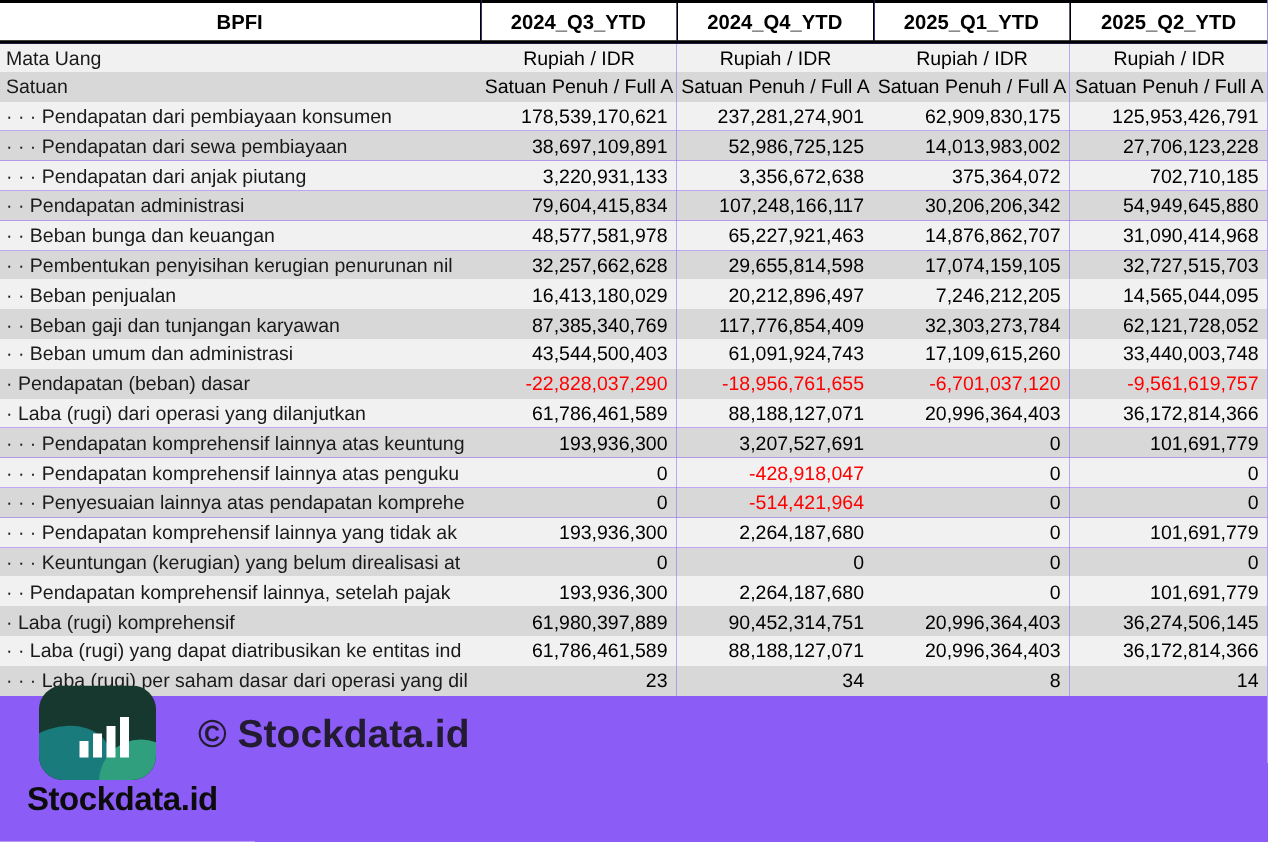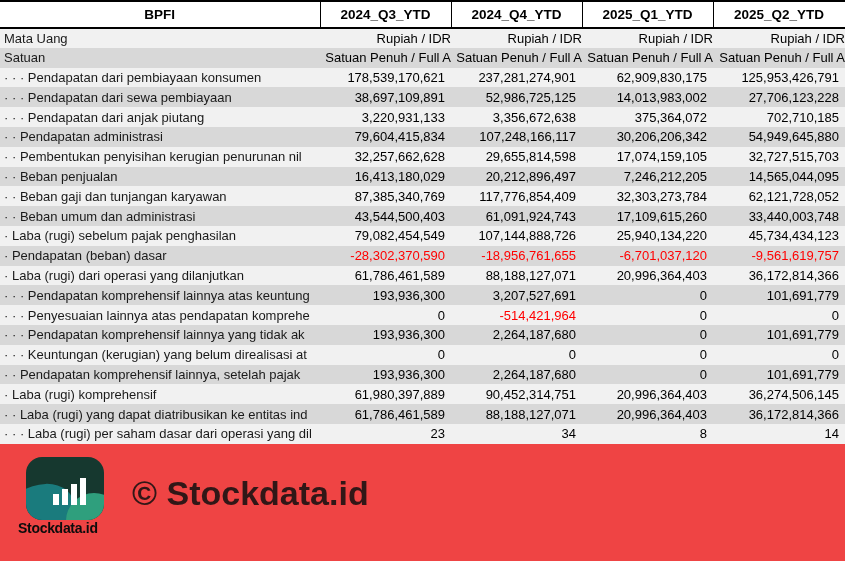--- a/index.html
+++ b/index.html
@@ -9,21 +9,21 @@
     --logo-dark:#16382f;
     --logo-teal:#1a7b7d;
     --logo-green:#2f9f7d;
   }
   html,body{margin:0;padding:0;}
   body{background:#ffffff;}
   .sheet{
     position:relative;
     width:845px;height:561px;
     overflow:hidden;
-    background:#ef4444;
+    background:#8b5cf6;
     font-family:"Liberation Sans", sans-serif;
   }
   table{
     border-collapse:collapse;
     table-layout:fixed;
     width:845px;
   }
   thead th{
     height:25px;
     background:#ffffff;
@@ -53,42 +53,42 @@
   td.label{
     padding-left:4px;
     color:#1a1a1a;
   }
   td.num{
     text-align:right;
     padding-right:6px;
   }
   td.num.neg{ color:var(--negative); }
   td.meta-val{
-    text-align:right;
+    text-align:center;
     padding-left:1px;
     margin-top:32px;
   }
   .wm-center{
     position:absolute;
     left:132px;top:474px;
-    font-size:34px;
+    font-size:26px;
     font-weight:bold;
     color:rgba(15,15,15,0.85);
     pointer-events:none;
     white-space:nowrap;
   }
   .wm-logo{
     position:absolute;
     left:26px;top:457px;
     width:78px;height:63px;
   }
   .wm-caption{
     position:absolute;
     left:18px;top:520px;
-    font-size:14px;
+    font-size:22px;
     font-weight:bold;
     letter-spacing:-0.3px;
     color:#0c0c0c;
     white-space:nowrap;
   }
 </style>
 </head>
 <body>
 
 <div class="sheet">
@@ -146,20 +146,27 @@
           <td class="num">702,710,185</td>
         </tr>
         <tr>
           <td class="label">· · Pendapatan administrasi</td>
           <td class="num">79,604,415,834</td>
           <td class="num">107,248,166,117</td>
           <td class="num">30,206,206,342</td>
           <td class="num">54,949,645,880</td>
         </tr>
         <tr>
+          <td class="label">· · Beban bunga dan keuangan</td>
+          <td class="num">48,577,581,978</td>
+          <td class="num">65,227,921,463</td>
+          <td class="num">14,876,862,707</td>
+          <td class="num">31,090,414,968</td>
+        </tr>
+        <tr>
           <td class="label">· · Pembentukan penyisihan kerugian penurunan nil</td>
           <td class="num">32,257,662,628</td>
           <td class="num">29,655,814,598</td>
           <td class="num">17,074,159,105</td>
           <td class="num">32,727,515,703</td>
         </tr>
         <tr>
           <td class="label">· · Beban penjualan</td>
           <td class="num">16,413,180,029</td>
           <td class="num">20,212,896,497</td>
@@ -174,46 +181,46 @@
           <td class="num">62,121,728,052</td>
         </tr>
         <tr>
           <td class="label">· · Beban umum dan administrasi</td>
           <td class="num">43,544,500,403</td>
           <td class="num">61,091,924,743</td>
           <td class="num">17,109,615,260</td>
           <td class="num">33,440,003,748</td>
         </tr>
         <tr>
-          <td class="label">· Laba (rugi) sebelum pajak penghasilan</td>
-          <td class="num">79,082,454,549</td>
-          <td class="num">107,144,888,726</td>
-          <td class="num">25,940,134,220</td>
-          <td class="num">45,734,434,123</td>
-        </tr>
-        <tr>
           <td class="label">· Pendapatan (beban) dasar</td>
-          <td class="num neg">-28,302,370,590</td>
+          <td class="num neg">-22,828,037,290</td>
           <td class="num neg">-18,956,761,655</td>
           <td class="num neg">-6,701,037,120</td>
           <td class="num neg">-9,561,619,757</td>
         </tr>
         <tr>
           <td class="label">· Laba (rugi) dari operasi yang dilanjutkan</td>
           <td class="num">61,786,461,589</td>
           <td class="num">88,188,127,071</td>
           <td class="num">20,996,364,403</td>
           <td class="num">36,172,814,366</td>
         </tr>
         <tr>
           <td class="label">· · · Pendapatan komprehensif lainnya atas keuntung</td>
           <td class="num">193,936,300</td>
           <td class="num">3,207,527,691</td>
           <td class="num">0</td>
           <td class="num">101,691,779</td>
+        </tr>
+        <tr>
+          <td class="label">· · · Pendapatan komprehensif lainnya atas penguku</td>
+          <td class="num">0</td>
+          <td class="num neg">-428,918,047</td>
+          <td class="num">0</td>
+          <td class="num">0</td>
         </tr>
         <tr>
           <td class="label">· · · Penyesuaian lainnya atas pendapatan komprehe</td>
           <td class="num">0</td>
           <td class="num neg">-514,421,964</td>
           <td class="num">0</td>
           <td class="num">0</td>
         </tr>
         <tr>
           <td class="label">· · · Pendapatan komprehensif lainnya yang tidak ak</td>

